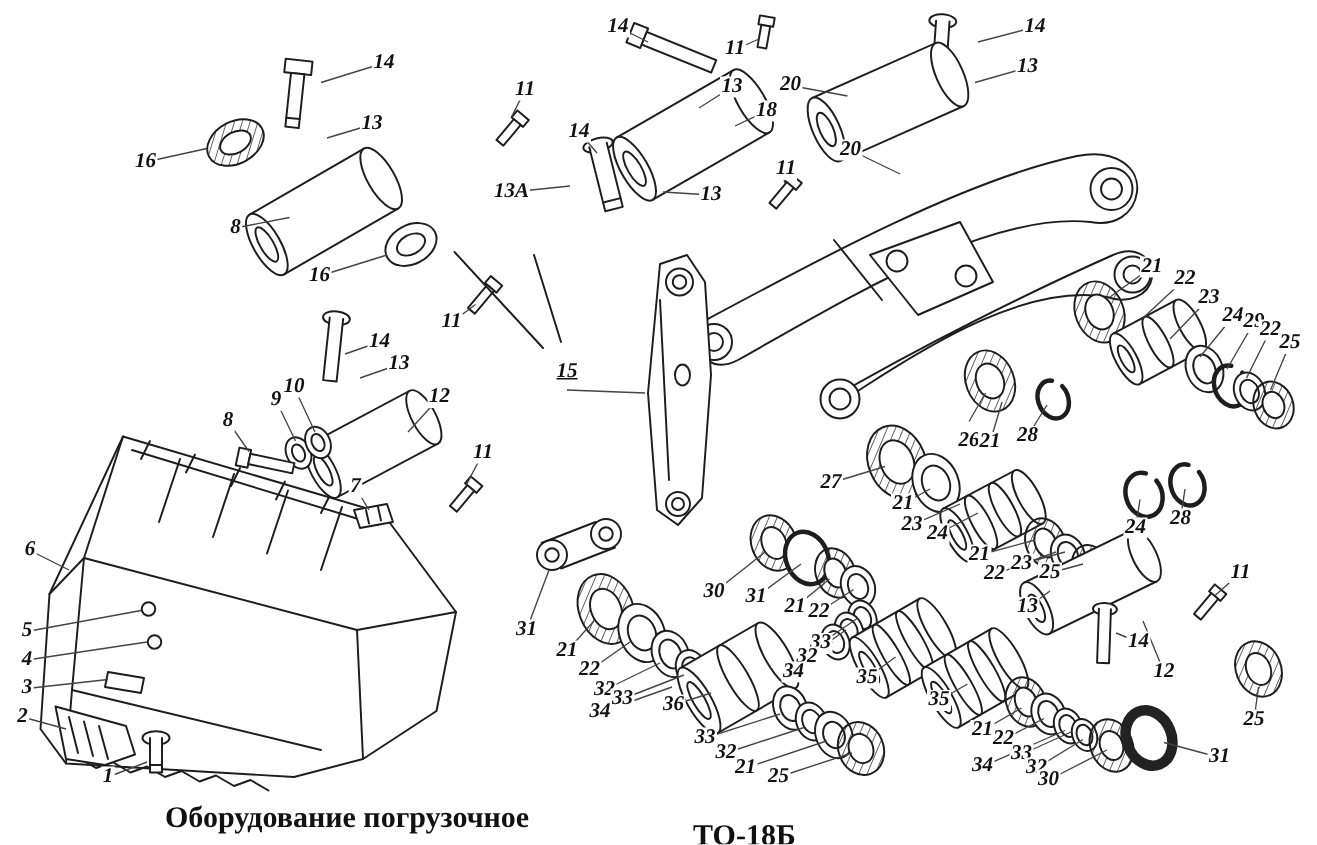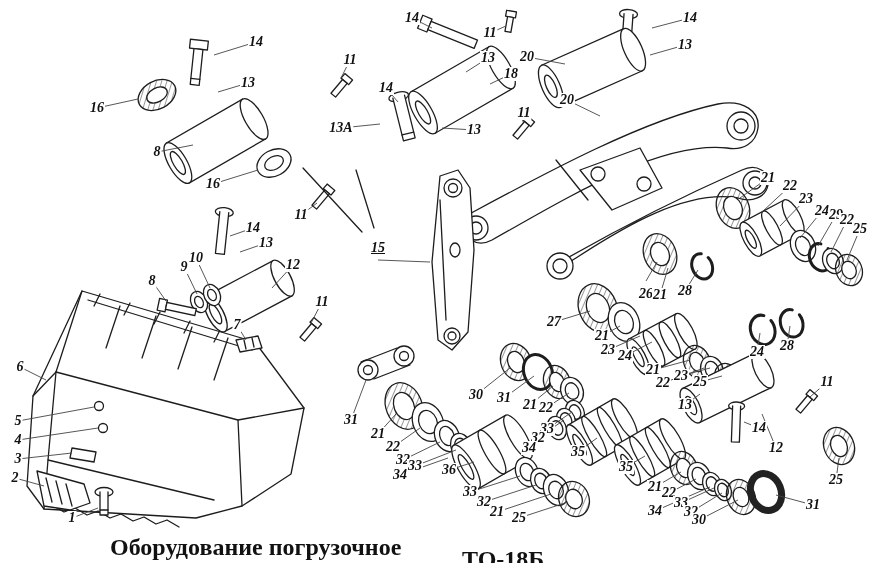--- a/index.html
+++ b/index.html
@@ -5,21 +5,21 @@
   html,body{margin:0;padding:0;background:#fff}
   .stage{position:relative;width:878px;height:563px;background:#ffffff;overflow:hidden;
          font-family:"Liberation Serif",serif}
   .stage svg{position:absolute;left:0;top:0}
   #labels{position:absolute;left:0;top:0;width:878px;height:563px;pointer-events:none}
   .part-label{position:absolute;transform:translate(-50%,-50%);
               font-family:"Liberation Serif",serif;font-style:italic;font-weight:700;
               font-size:14px;color:#111;white-space:nowrap;background:#fff;
               padding:0 1px;line-height:1;z-index:3}
   .caption{position:absolute;top:534px;left:0;width:878px;height:26px;
-           font-family:"Liberation Serif",serif;font-weight:700;font-size:24px;color:#111}
+           font-family:"Liberation Serif",serif;font-weight:700;font-size:20px;color:#111}
   .caption .t1{position:absolute;left:110px;top:0}
   .caption .t2{position:absolute;left:462px;top:12px}
 </style>
 </head>
 <body>
 
 <div class="stage">
 
 <svg width="878" height="563" viewBox="0 0 878 563">
   <defs>

